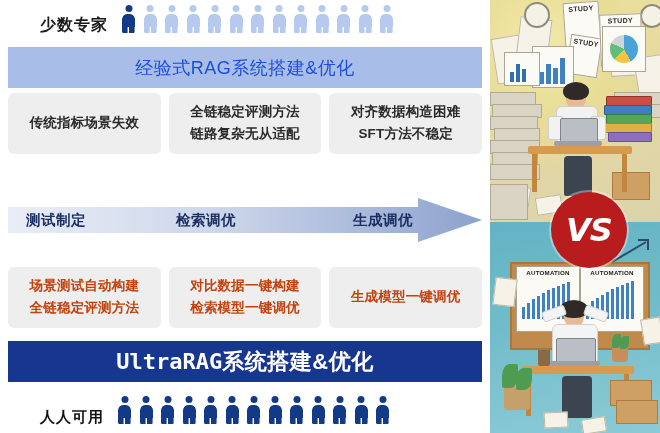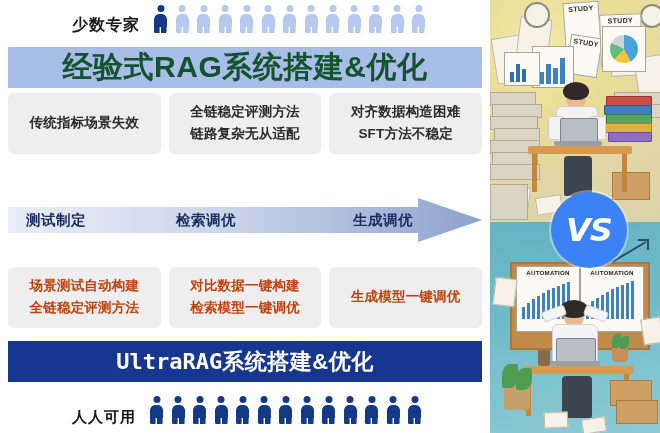--- a/index.html
+++ b/index.html
@@ -13,21 +13,21 @@
   .stage{position:absolute;left:0;top:0;width:660px;height:433px;background:#fff;}
 
   
   .left-panel{position:absolute;left:0;top:0;width:490px;height:433px;background:#fff;}
 
   
   .people-row{position:absolute;display:flex;align-items:flex-end;}
   .people-row .row-label{
     font-size:16px;font-weight:bold;color:#1a1a1a;
     letter-spacing:1px;white-space:nowrap;
-    margin-right:14px;line-height:1;margin-left:32px;
+    margin-right:14px;line-height:1;
   }
   .people-icons{display:flex;align-items:flex-end;gap:8.5px;}
   .person{position:relative;width:13px;height:28px;}
   .person .head{
     position:absolute;left:50%;top:0;transform:translateX(-50%);
     width:7px;height:7px;border-radius:50%;background:currentColor;
   }
   .person .body{
     position:absolute;left:0;top:8.5px;width:13px;height:19.5px;background:currentColor;
     border-radius:5px 5px 1px 1px;
@@ -51,21 +51,21 @@
   
   .banner{
     position:absolute;display:flex;align-items:center;justify-content:center;
     box-sizing:border-box;
   }
   #banner-top{
     left:8px;top:47px;width:474px;height:41px;
     background:#a8bde8;
   }
   #banner-top .banner-text{
-    font-size:30px;font-weight:bold;color:#14532d;letter-spacing:0.5px;
+    font-size:18px;font-weight:normal;color:#1d4ed8;letter-spacing:0.5px;
   }
   #banner-bottom{
     left:8px;top:341px;width:474px;height:41px;
     background:#16368f;
   }
   #banner-bottom .banner-text{
     font-size:22px;font-weight:bold;color:#ffffff;letter-spacing:0.5px;
   }
   #banner-bottom .mono{font-family:"DejaVu Sans Mono","Liberation Mono",monospace;letter-spacing:0px;}
 
@@ -147,21 +147,21 @@
     padding-top:2px;
   }
   .autocard .lbl{font-size:6.2px;font-weight:bold;color:#222;letter-spacing:0.2px;}
   .pot{position:absolute;background:#c98d5a;border-radius:0 0 4px 4px;}
   .leaf{position:absolute;border-radius:50% 10% 50% 10%;background:#4f9b52;}
   .box{position:absolute;background:#cfa063;border:1px solid #a87c42;}
 
   
   #vs-badge{
     position:absolute;left:551px;top:192px;width:76px;height:76px;border-radius:50%;
-    background:#3b82f6;display:flex;align-items:center;justify-content:center;
+    background:#b91c1c;display:flex;align-items:center;justify-content:center;
     box-shadow:0 0 0 2px rgba(255,255,255,0.35);
     z-index:40;
   }
   #vs-badge .vs-text{
     color:#fff;font-size:32px;font-weight:bold;font-style:italic;letter-spacing:-1px;
     font-family:"DejaVu Sans","Liberation Sans",sans-serif;
   }
 </style>
 </head>
 <body>

